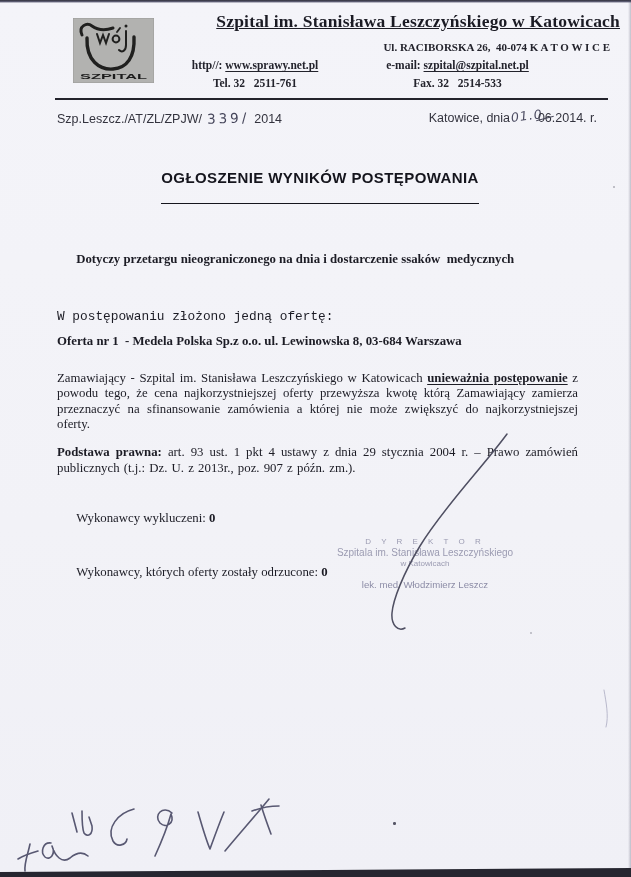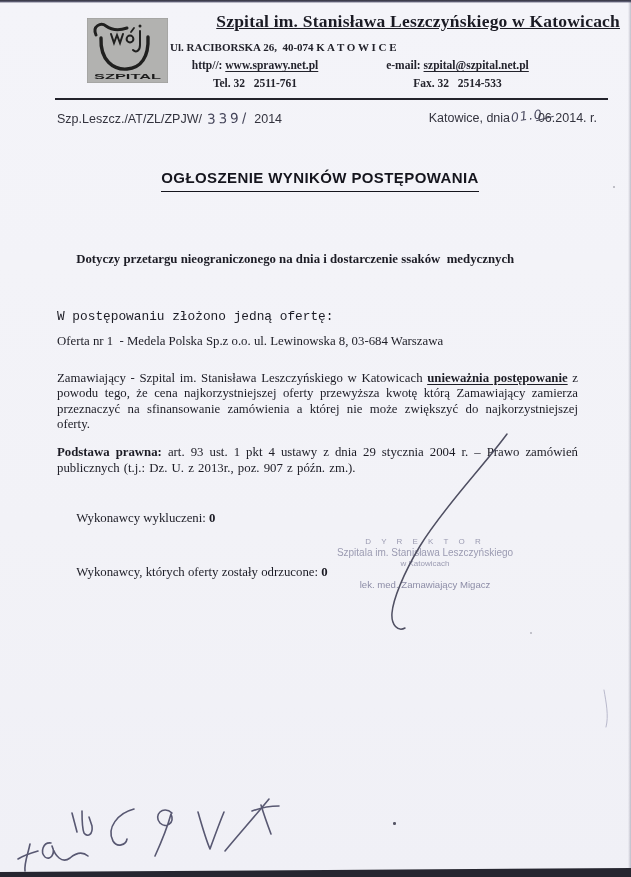--- a/index.html
+++ b/index.html
@@ -7,24 +7,24 @@
         background:linear-gradient(180deg,#f4f4f9 0%,#f2f2f7 60%,#f0f0f6 100%);
         font-family:"Liberation Serif",serif;color:#1d1d26;}
   
   .edge-top{position:absolute;left:0;top:0;width:100%;height:3px;
             background:linear-gradient(180deg,#2e2e3a 0%,#62627a 60%,rgba(98,98,122,0) 100%);}
   .edge-bottom{position:absolute;left:0;bottom:0;width:100%;height:9px;background:#262630;
                clip-path:polygon(0 4px,100% 0,100% 100%,0 100%);}
   .edge-right{position:absolute;right:0;top:0;width:3px;height:100%;
               background:linear-gradient(270deg,rgba(70,70,95,.30),rgba(70,70,95,0));}
   
-  .logo{position:absolute;left:87px;top:18px;width:81px;height:55px;}
+  .logo{position:absolute;left:73px;top:18px;width:81px;height:55px;}
   .hospital-name{position:absolute;left:150px;top:11px;width:470px;text-align:right;
                  font-weight:bold;font-size:17.5px;letter-spacing:.2px;color:#1b1b24;text-decoration:underline;}
-  .addr{position:absolute;left:170px;top:41px;width:440px;text-align:left;
+  .addr{position:absolute;left:170px;top:41px;width:440px;text-align:right;
         font-weight:bold;font-size:11px;color:#23232c;white-space:pre-wrap;}
   .contact{position:absolute;font-size:11.5px;font-weight:bold;color:#23232c;text-align:center;}
   .c-http{left:165px;top:59px;width:180px;}
   .c-mail{left:370px;top:59px;width:175px;}
   .c-tel{left:165px;top:77px;width:180px;text-align:center;}
   .c-fax{left:370px;top:77px;width:175px;}
   .lnk{text-decoration:underline;text-underline-offset:2px;}
   .rule{position:absolute;left:55px;top:98px;width:553px;height:2px;background:#23232c;}
   
   .ref-row{position:absolute;left:57px;top:110px;width:540px;display:flex;
@@ -35,30 +35,30 @@
   .hand-script{font-family:"DejaVu Sans",sans-serif;font-style:italic;color:#4a4a60;
                display:inline-block;transform:rotate(-7deg) translateY(-2px);
                letter-spacing:1px;margin:0 -5px 0 1px;font-size:12.5px;}
   .struck{position:relative;display:inline-block;}
   .struck::after{content:"";position:absolute;left:-2px;right:-2px;top:52%;height:1.3px;
                  background:#4a4a5c;transform:rotate(-14deg);}
   
   .doc-title{position:absolute;left:0;top:169px;width:640px;text-align:center;
              font-family:"Liberation Sans",sans-serif;font-weight:bold;font-size:15px;
              letter-spacing:.4px;color:#15151d;margin:0;}
-  .doc-title span{border-bottom:1.6px solid #15151d;padding-bottom:5px;margin-top:16px;}
+  .doc-title span{border-bottom:1.6px solid #15151d;padding-bottom:17px;margin-top:16px;}
   
   .main{position:absolute;left:57px;top:236px;width:521px;font-size:12.8px;
         line-height:15.6px;color:#1c1c25;}
   .bold{font-weight:bold;}
   .underline{text-decoration:underline;text-underline-offset:2px;}
   .pre{white-space:pre-wrap;}
   .subject{font-weight:bold;margin:0;}
   .offers-intro{margin:11px 0 0 0;font-family:Liberation Mono, monospace;}
-  .offer-line{font-weight:normal;margin:9px 0 3px 0;}
+  .offer-line{font-weight:bold;margin:9px 0 3px 0;}
   .decision{margin:21px 0 12px 0;text-align:justify;word-spacing:1px;}
   .legal{margin:0;text-align:justify;word-spacing:1px;}
   .counts{margin:19px 0 0 0;}
   .counts2{margin:7px 0 0 0;}
   
   .stamp{position:absolute;left:325px;top:537px;width:200px;text-align:center;
          font-family:"Liberation Sans",sans-serif;color:#9494ac;opacity:.92;}
   .stamp-role{font-size:8px;letter-spacing:4px;}
   .stamp-inst{font-size:10px;margin-top:1px;}
   .stamp-city{font-size:8px;margin-top:1px;}
@@ -128,21 +128,21 @@
     </p>
     <p class="counts2 pre">
       <span>Wykonawcy, których oferty zostały odrzucone: </span><span class="bold">0</span>
     </p>
   </div>
 
   <div class="stamp">
     <div class="stamp-role">D Y R E K T O R</div>
     <div class="stamp-inst">Szpitala im. Stanisława Leszczyńskiego</div>
     <div class="stamp-city">w Katowicach</div>
-    <div class="stamp-sig">lek. med. Zamawiający Migacz</div>
+    <div class="stamp-sig">lek. med. Włodzimierz Leszcz</div>
   </div>
 
   <svg class="ink-overlay" viewBox="0 0 631 877">
     <g fill="none" stroke-linecap="round" stroke-linejoin="round">
       <path stroke="#4f4f62" stroke-width="1.5" d="M507,434 C482,468 443,508 420,546 C403,574 393,600 392,613 C391,625 398,632 405,628"></path>
       <path stroke="#b9b9cc" stroke-width="1" d="M604,690 C606,702 609,716 606,727"></path>
       <g stroke="#585872" stroke-width="1.6">
         <path d="M30,844 C28,854 24,863 25,871"></path>
         <path d="M18,859 C24,855 31,853 38,851"></path>
         <path d="M51,843 C43,842 40,852 45,857 C50,861 56,854 52,846 C55,856 62,864 70,858 C76,853 82,851 88,856"></path>

